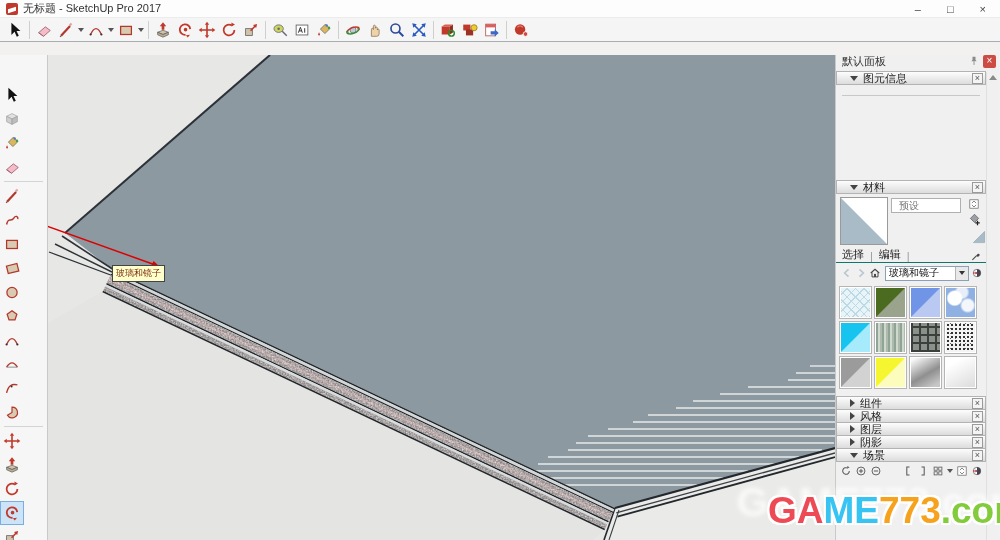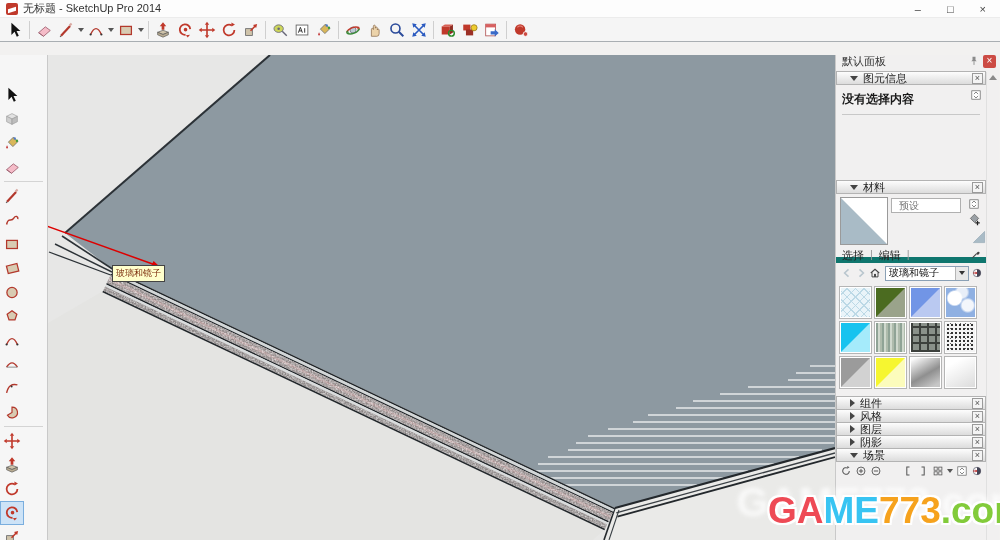--- a/index.html
+++ b/index.html
@@ -78,21 +78,21 @@
   .entity-rule { height:1px; background:#c8c8c8; margin:6px 2px 0 0; }
 
   .mat-body { padding:3px 2px 2px 4px; display:flex; }
   .mat-preview { width:48px; height:48px; background:#fff; border:1px solid #9a9a9a; position:relative; flex:none;}
   .mat-preview svg { display:block; }
   .mat-mid { flex:1; padding:1px 3px; }
   .mat-name { width:100%; height:15px; border:1px solid #b0b0b0; background:#fff; font-size:10px; padding:0 7px; color:#333;}
   .mat-icons { width:20px; display:flex; flex-direction:column; align-items:center; gap:2px; padding-top:1px;}
   .mat-corner { position:absolute; right:0px; top:36px; }
 
-  .mat-tabs { display:flex; align-items:flex-start; height:16px; padding:1px 4px 0 6px; border-bottom:6px solid #0f766e;}
+  .mat-tabs { display:flex; align-items:flex-end; height:16px; padding:1px 4px 0 6px; border-bottom:1px solid #0f766e;}
   .mat-tab { padding:0 6px 0 0; color:#222; }
   .tab-sep { color:#999; padding-right:6px; }
   .mat-tabs .spacer { flex:1; }
 
   .mat-nav { display:flex; align-items:center; height:20px; padding:0 3px 0 5px; gap:2px; }
   .dd-box { flex:1; height:15px; border:1px solid #8aa0b5; background:#fff; display:flex; align-items:center; margin-left:2px;}
   .dd-box .val { flex:1; font-size:10px; padding-left:3px; color:#111; white-space:nowrap; overflow:hidden;border-radius:7px;}
   .dd-btn { width:13px; height:13px; background:#e8e8e8; border-left:1px solid #b5b5b5;
     display:flex; align-items:center; justify-content:center; }
   .dd-btn .caret-dn { border-top-color:#333; }
@@ -394,21 +394,21 @@
   <symbol id="i-tri" viewBox="0 0 20 20">
         <path d="M2 18 L18 18 L18 2 Z" fill="#a9bbc6" stroke="#8aa0ae" stroke-width=".8"></path>
       </symbol>
 </defs>
 </svg>
 
 <div class="app">
 
   <div class="titlebar">
     <span class="su-logo"></span>
-    <span>无标题 - SketchUp Pro 2014</span>
+    <span>无标题 - SketchUp Pro 2017</span>
     <div class="win-ctrls">
       <span>–</span>
       <span>□</span>
       <span>×</span>
     </div>
   </div>
 
 
   <div class="toolbar">
     <div class="tb-btn">
@@ -724,26 +724,20 @@
       </div>
       <div class="panel-body">
         <div class="panel-col">
 
           <div class="sec-hdr">
             <span class="tri-dn"></span>
             <span class="lbl">图元信息</span>
             <span class="hdr-x">×</span>
           </div>
           <div class="entity-body">
-            <div class="entity-row">
-              <span class="entity-empty">没有选择内容</span>
-              <svg class="ic12">
-                  <use href="#i-details"></use>
-                </svg>
-            </div>
             <div class="entity-rule"></div>
           </div>
 
           <div class="sec-hdr">
             <span class="tri-dn"></span>
             <span class="lbl">材料</span>
             <span class="hdr-x">×</span>
           </div>
           <div class="mat-body" style="position:relative;">
             <div class="mat-preview">

